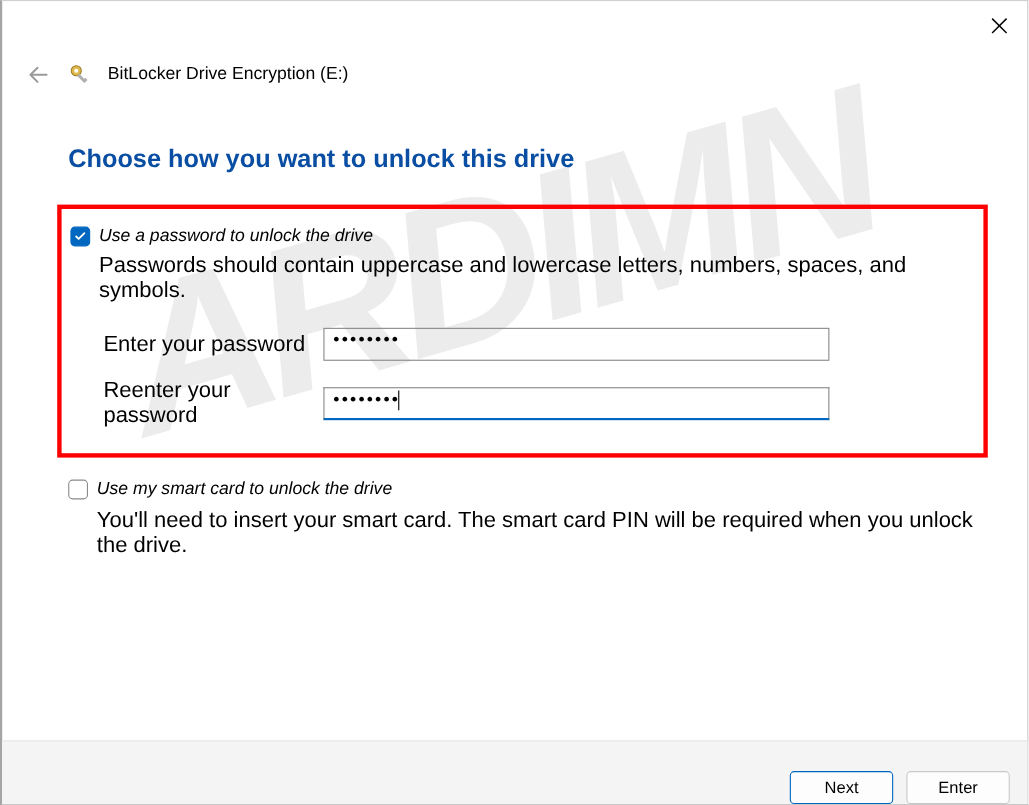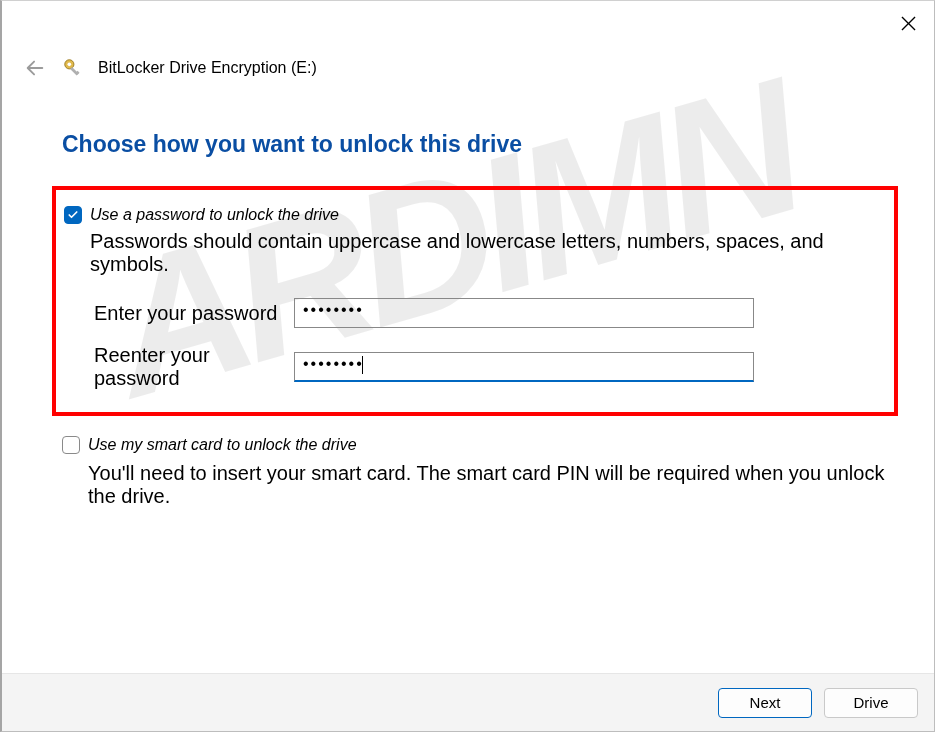--- a/index.html
+++ b/index.html
@@ -138,21 +138,21 @@
     color: #000;
   }
   .footer {
     position: absolute;
     bottom: 0; left: 0; right: 0;
     height: 58px;
     background: #f4f4f4;
     border-top: 1px solid #e6e6e6;
     display: flex;
     justify-content: flex-end;
-    align-items: center;
+    align-items: flex-end;
     padding-right: 16px;
     gap: 12px;
   }
   .btn {
     min-width: 94px;
     height: 30px;
     border-radius: 4px;
     font-size: 15px;
     display: flex; align-items: center; justify-content: center;
     cursor: pointer;
@@ -240,17 +240,17 @@
       </div>
       <div class="smartcard-hint">You'll need to insert your smart card. The smart card PIN will be required when you unlock the drive.</div>
     </div>
   </div>
 
   <div class="footer">
     <div class="btn primary">
       <span>Next</span>
     </div>
     <div class="btn secondary">
-      <span>Drive</span>
+      <span>Enter</span>
     </div>
   </div>
 
 </div>
 
 </body></html>

